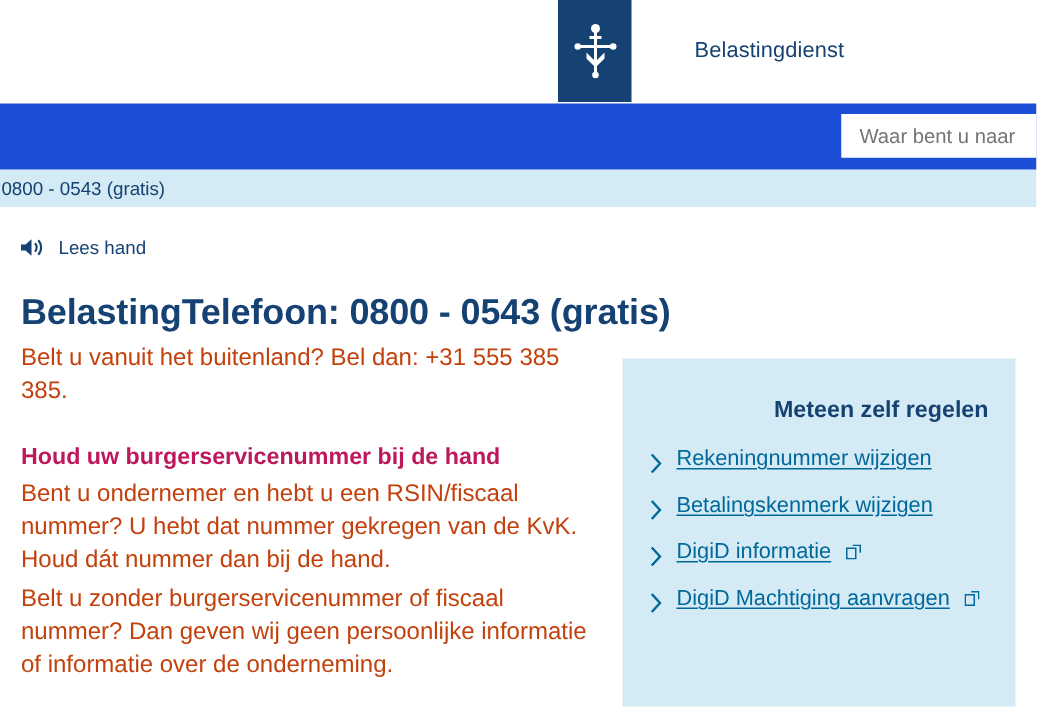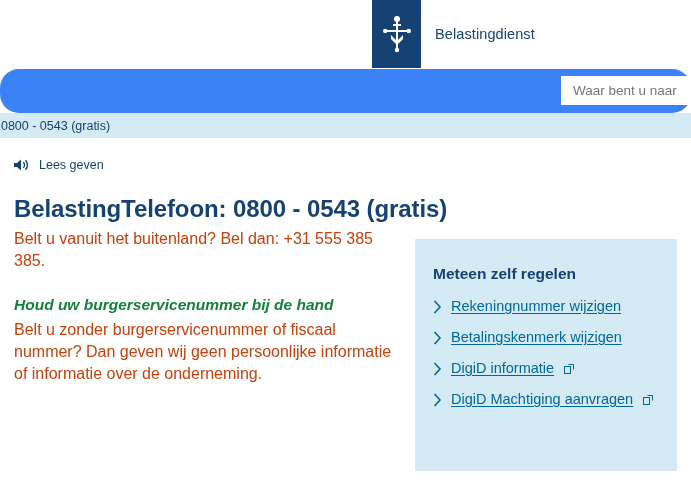--- a/index.html
+++ b/index.html
@@ -28,20 +28,21 @@
     background: #ffffff;
     border-bottom: 1px solid #ffffff;
   }
   .logo-wrap {
     position: absolute;
     left: 372px;
     top: 0;
     display: flex;
     align-items: center;
     height: 68px;
+    gap: 28px;
   }
   .logo-block {
     width: 49px;
     height: 68px;
     background: #154273;
     display: flex;
     align-items: center;
     justify-content: center;
   }
   .logo-mark {
@@ -51,22 +52,21 @@
     margin-left: 14px;
     font-size: 14.5px;
     color: #154273;
     letter-spacing: 0.1px;
   }
 
   
   .nav-bar {
     position: relative;
     height: 44px;
-    background: #3b82f6;
-    border-radius: 19px;
+    background: #1d4ed8;
   }
   .search-box {
     position: absolute;
     right: 0;
     top: 7px;
     width: 130px;
     height: 29px;
     background: #ffffff;
     border: 1px solid #ffffff;
     display: flex;
@@ -138,45 +138,45 @@
   p.body-text {
     font-size: 16px;
     line-height: 22px;
     color: #c2410c;
     margin: 4px 0 0 0;
   }
   h2.sub-head {
     font-size: 15.5px;
     line-height: 21px;
     font-weight: bold;
-    color: #15803d;
+    color: #be185d;
     margin: 22px 0 0 0;
-    font-style: italic;
   }
 
   
   .side-box {
     position: absolute;
     left: 415px;
     top: 239px;
     width: 262px;
     min-height: 232px;
     background: #d4eaf4;
     box-sizing: border-box;
     padding: 26px 18px 22px 18px;
   }
   .side-box h3 {
     font-size: 15.5px;
     font-weight: bold;
     color: #154273;
     margin: 0 0 14px 0;
+    text-align: right;
   }
   .side-link {
     display: flex;
-    align-items: flex-start;
+    align-items: flex-end;
     margin: 0 0 12px 0;
     text-decoration: none;
     cursor: pointer;
   }
   .side-link:last-child { margin-bottom: 16px; }
   .chev {
     width: 9px;
     height: 14px;
     margin-right: 9px;
     margin-top: 3px;
@@ -235,28 +235,29 @@
   </div>
 
   <div class="content">
 
     <div class="listen-row">
       <svg class="speaker-icon" viewBox="0 0 16 14" aria-hidden="true">
         <path d="M0 5 L3 5 L7 1.5 L7 12.5 L3 9 L0 9 Z" fill="#154273"></path>
         <path d="M9.3 4.2 A4 4 0 0 1 9.3 9.8" stroke="#154273" stroke-width="1.4" fill="none"></path>
         <path d="M11.5 2.2 A7 7 0 0 1 11.5 11.8" stroke="#154273" stroke-width="1.4" fill="none"></path>
       </svg>
-      <span class="listen-label">Lees geven</span>
+      <span class="listen-label">Lees hand</span>
     </div>
 
     <h1 class="page-title">BelastingTelefoon: 0800 - 0543 (gratis)</h1>
 
     <div class="left-col">
       <p class="body-text">Belt u vanuit het buitenland? Bel dan: +31 555 385 385.</p>
       <h2 class="sub-head">Houd uw burgerservicenummer bij de hand</h2>
+      <p class="body-text">Bent u ondernemer en hebt u een RSIN/fiscaal nummer? U hebt dat nummer gekregen van de KvK. Houd dát nummer dan bij de hand.</p>
       <p class="body-text">Belt u zonder burgerservicenummer of fiscaal nummer? Dan geven wij geen persoonlijke informatie of informatie over de onderneming.</p>
     </div>
   </div>
 
   <div class="side-box">
     <h3>Meteen zelf regelen</h3>
 
     <a class="side-link">
       <svg class="chev" viewBox="0 0 9 14" aria-hidden="true">
         <path d="M1.5 1 L7 7 L1.5 13" stroke="#01689b" stroke-width="1.6" fill="none"></path>

